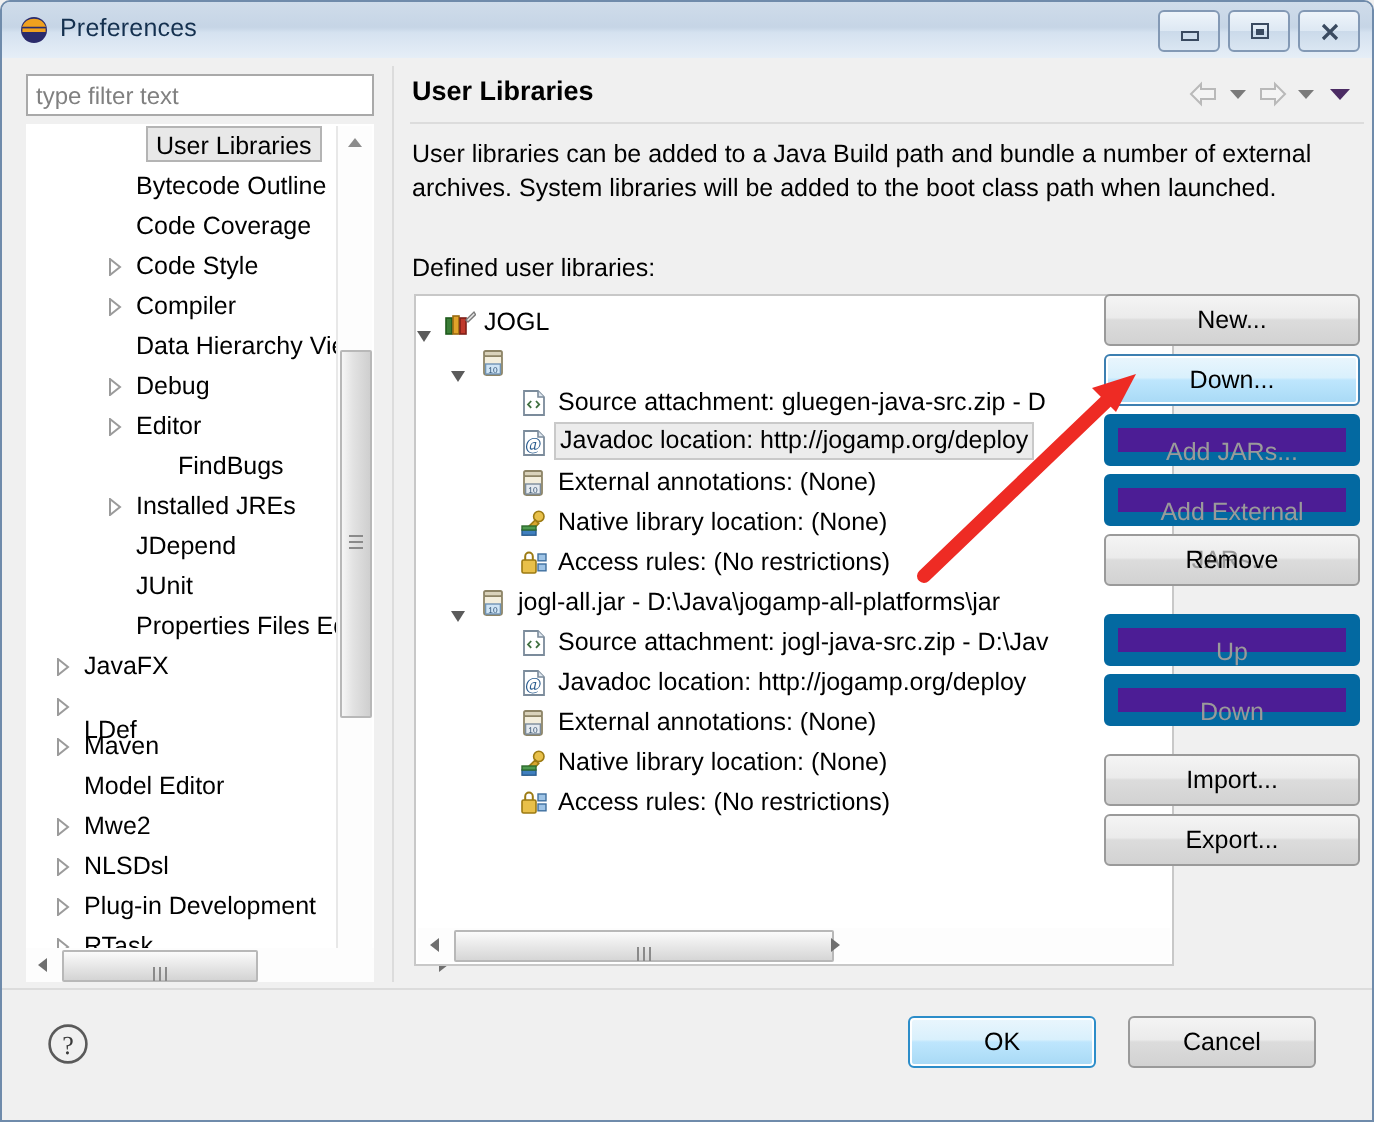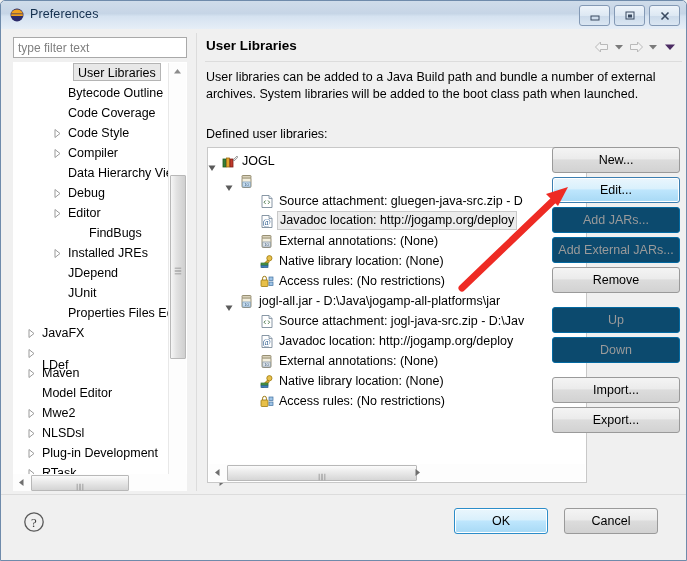--- a/index.html
+++ b/index.html
@@ -186,22 +186,22 @@
     border:1px solid #9a9a9a;
     border-radius:3px;
     background:linear-gradient(to bottom,#f4f4f4 0%,#ebebeb 45%,#dcdcdc 50%,#d2d2d2 100%);
     cursor:default;
     text-align:center;
     line-height:24px;
     padding:0;
   }
   .btn.disabled{
     color:#9a9a9a;
-    border:1px solid #0369a1;
-    background:#0c4a6e;
+    border:7px solid #0369a1;
+    background:#4c1d95;
   }
   .btn.focused{
     border:1px solid #3c7fb1;
     background:linear-gradient(to bottom,#eaf6fd 0%,#d9f0fc 45%,#bee6fd 50%,#a7d9f5 100%);
     box-shadow:inset 0 0 0 1px #ffffff;
   }
   .btn-gap{height:10px;}
   
   .footer{
     position:absolute;left:0;right:0;bottom:0;height:65px;
@@ -620,21 +620,21 @@
           <div class="sbtn right">
             <svg width="17" height="17" viewBox="0 0 17 17">
                 <path d="M11 8.5 L6.5 5 L6.5 12 Z" fill="#6f6f6f"></path>
               </svg>
           </div>
         </div>
       </div>
 
       <div class="sidebtns" id="side-buttons">
           <button class="btn">New...</button>
-          <button class="btn focused">Edit...</button>
+          <button class="btn focused">Down...</button>
           <button class="btn disabled">Add JARs...</button>
           <button class="btn disabled">Add External JARs...</button>
           <button class="btn">Remove</button>
           <div class="btn-gap"></div>
           <button class="btn disabled">Up</button>
           <button class="btn disabled">Down</button>
           <div class="btn-gap"></div>
           <button class="btn">Import...</button>
           <button class="btn">Export...</button>
         </div>

